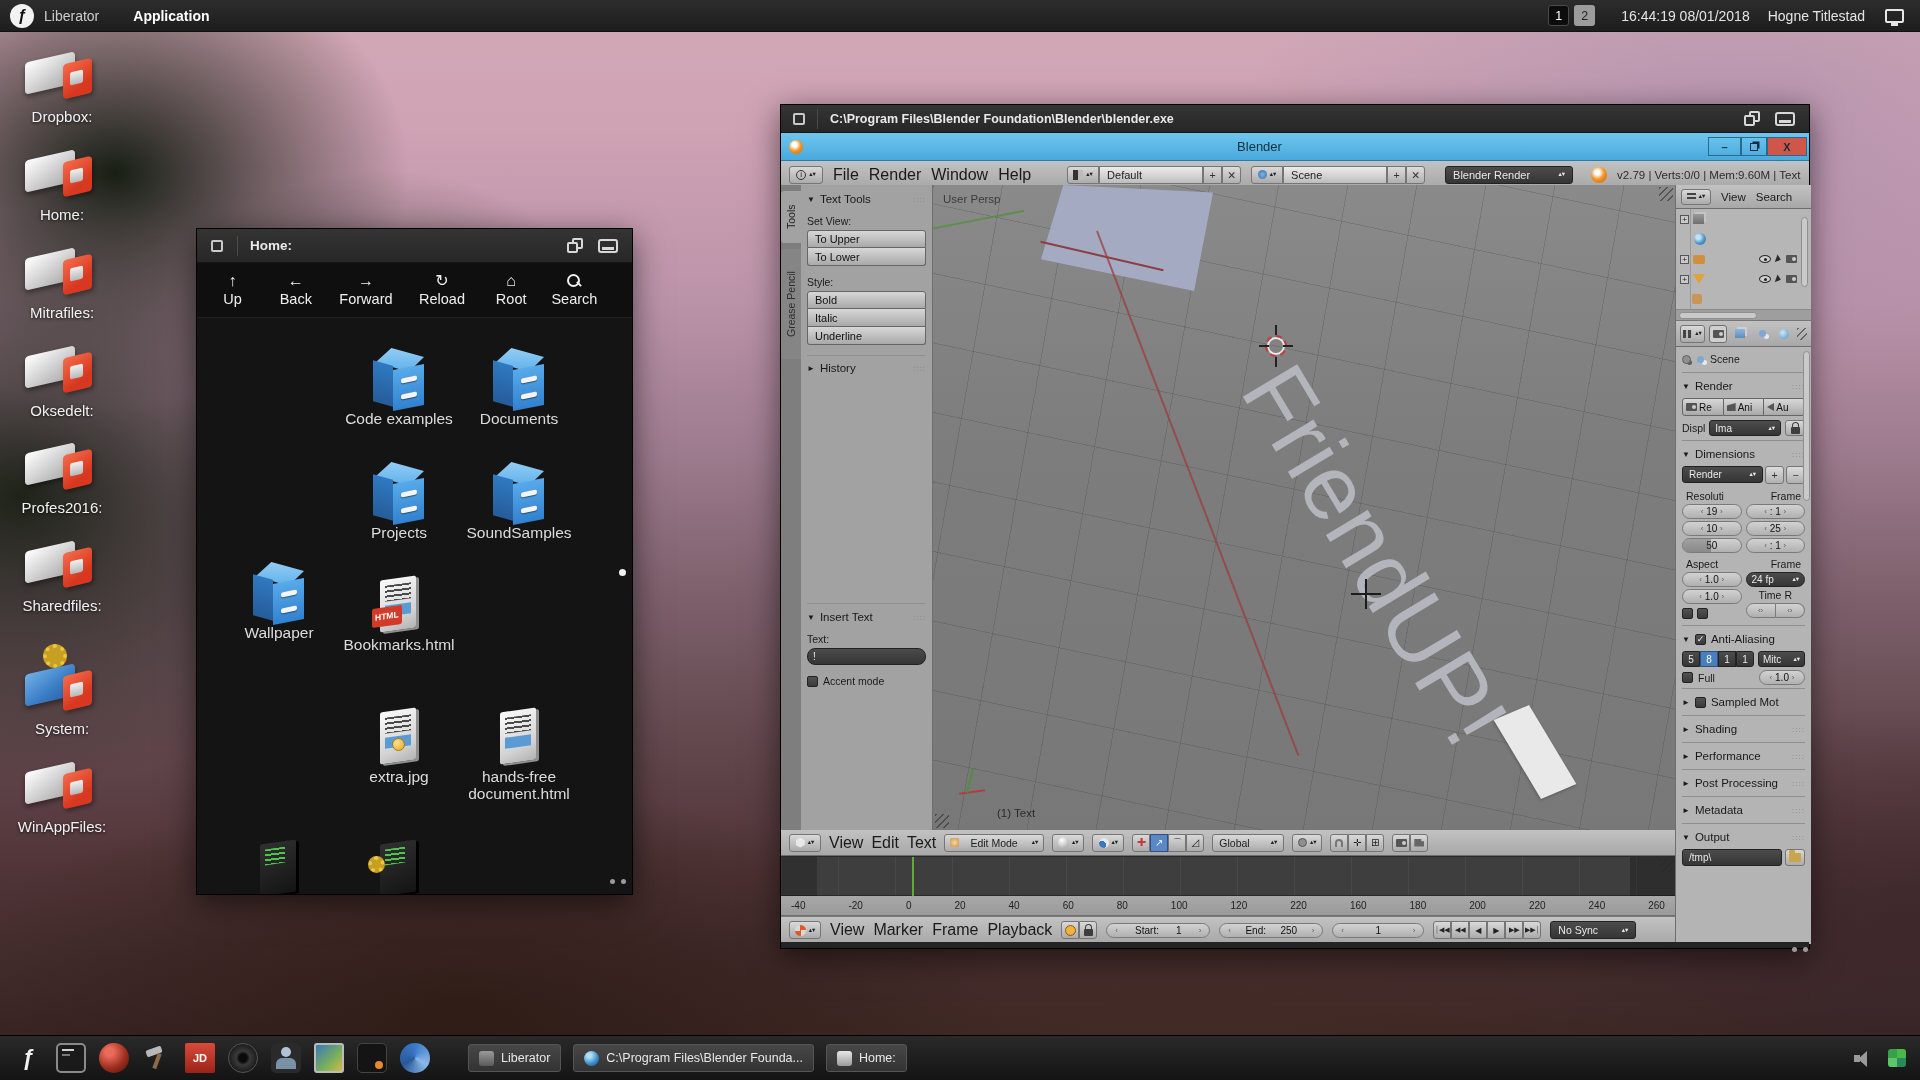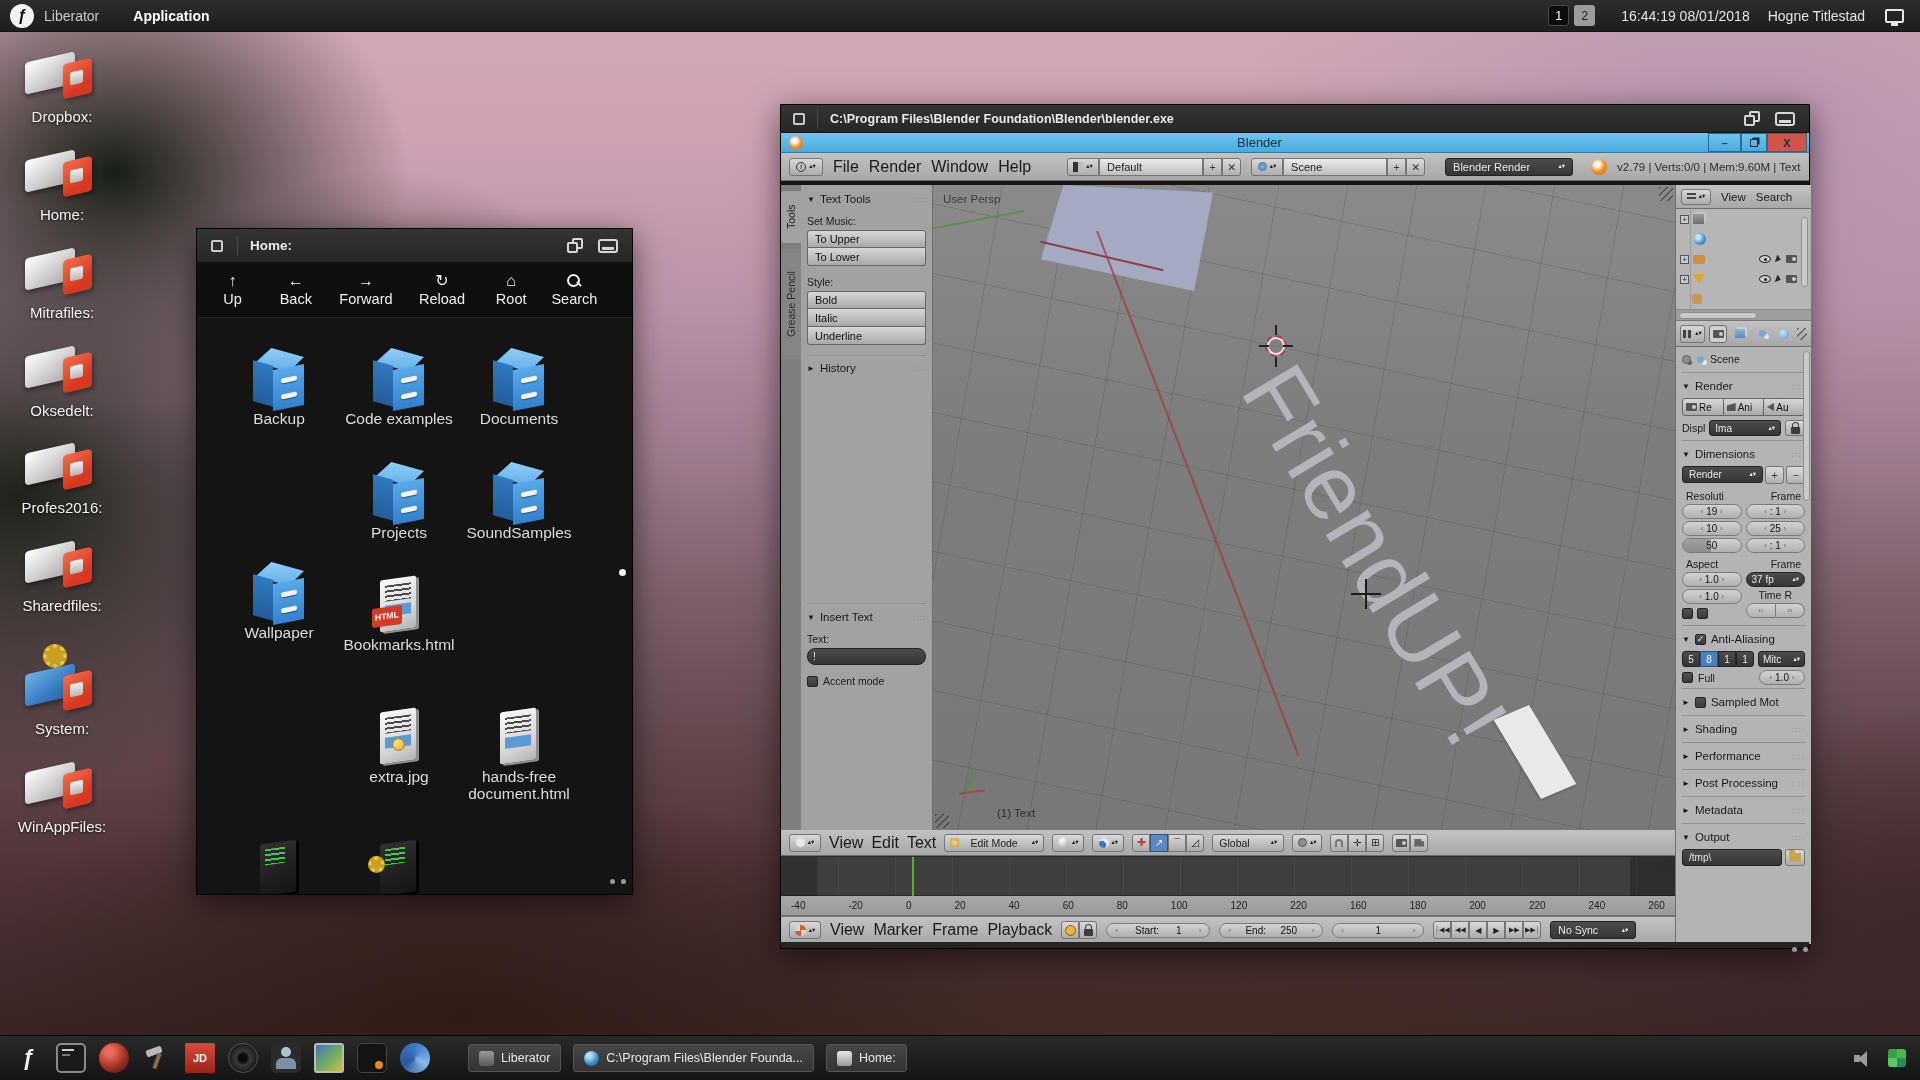--- a/index.html
+++ b/index.html
@@ -59,21 +59,21 @@
   .doc{position:relative;width:50px;height:60px;margin:0 auto;}
   .doc .page{position:absolute;left:6px;top:2px;width:36px;height:52px;background:linear-gradient(160deg,#fbfbfb,#d2d2d2 70%,#b2b2b2);border-radius:2px;transform:skewY(-8deg);box-shadow:3px 2px 0 #8f8f8f;}
   .doc .lines{position:absolute;left:11px;top:8px;width:26px;height:16px;transform:skewY(-8deg);background:repeating-linear-gradient(#4a4a4a 0 2px,transparent 2px 5px);}
   .doc .band{position:absolute;left:11px;top:28px;width:26px;height:11px;background:#5b9bd5;transform:skewY(-8deg);}
   .doc.run .page{background:linear-gradient(160deg,#303030,#141414);box-shadow:3px 2px 0 #000;}
   .doc.run .lines{background:repeating-linear-gradient(#4ec44e 0 2px,transparent 2px 5px);width:20px;}
   .badge{position:absolute;left:-2px;bottom:10px;background:#d23b27;color:#fff;font-size:8.5px;font-weight:bold;padding:1px 3px;border-radius:2px;transform:skewY(-8deg);}
   .gearb{position:absolute;left:-6px;top:16px;width:17px;height:17px;border-radius:50%;border:4px dotted #e9c841;background:#c79f22;}
   .seal{position:absolute;left:18px;top:30px;width:13px;height:13px;border-radius:50%;background:radial-gradient(circle at 35% 35%,#ffe28a,#dfa52a);border:1px solid #a87c14;}
   
-  .bluebar{height:20px;background:linear-gradient(#6fc6ef,#49a9dc);display:flex;align-items:center;color:#10303f;font-size:13px;border-bottom:1px solid #2c7ba3;}
+  .bluebar{height:28px;background:linear-gradient(#6fc6ef,#49a9dc);display:flex;align-items:center;color:#10303f;font-size:13px;border-bottom:1px solid #2c7ba3;}
   .bbtn{height:19px;border:1px solid #2a6a8a;display:flex;align-items:center;justify-content:center;color:#143040;font-weight:bold;font-size:11px;}
   .bz{background:#b0b0b0;color:#1a1a1a;font-size:11.5px;}
   .bzhdr{height:28px;background:linear-gradient(#c2c2c2,#a8a8a8);border-bottom:1px solid #6d6d6d;display:flex;align-items:center;gap:10px;padding:0 8px;color:#1a1a1a;}
   .mi{height:18px;min-width:18px;border-radius:3px;display:inline-flex;align-items:center;justify-content:center;font-size:10px;color:#222;}
   .mi.light{background:linear-gradient(#d9d9d9,#ababab);border:1px solid #757575;}
   .mi.dark{background:linear-gradient(#4c4c4c,#353535);border:1px solid #222;color:#e8e8e8;}
   .mi.activeb{background:#5a87c6;border:1px solid #33507e;color:#fff;}
   .ddcar{display:inline-flex;flex-direction:column;line-height:4.5px;font-size:6.5px;color:inherit;margin-left:3px;}
   .fld{height:18px;background:linear-gradient(#ececec,#bdbdbd);border:1px solid #757575;border-radius:3px 0 0 3px;padding:1px 7px;font-size:11px;color:#222;display:flex;align-items:center;}
   .sqb{width:19px;height:18px;background:linear-gradient(#dcdcdc,#b0b0b0);border:1px solid #757575;display:flex;align-items:center;justify-content:center;font-size:10.5px;color:#333;}
@@ -202,30 +202,20 @@
     <div class="fmtool">
       <div class="tbtn"><span class="ic">↑</span><span>Up</span></div>
       <div class="tbtn"><span class="ic">←</span><span>Back</span></div>
       <div class="tbtn" style="width:78px;"><span class="ic">→</span><span>Forward</span></div>
       <div class="tbtn" style="width:76px;"><span class="ic">↻</span><span>Reload</span></div>
       <div class="tbtn"><span class="ic">⌂</span><span>Root</span></div>
       <div class="tbtn" style="margin-left:auto;margin-right:22px;"><span class="mag"></span><span>Search</span></div>
     </div>
     <div class="fmbody">
 
-      <div class="fitem" style="left:26px;top:30px;">
-          <div class="cab">
-            <span class="topf"></span>
-            <span class="leftf"></span>
-            <span class="rightf"></span>
-            <span class="h1"></span>
-            <span class="h2"></span>
-          </div>
-          <div>Backup</div>
-        </div>
       <div class="fitem" style="left:146px;top:30px;">
           <div class="cab">
             <span class="topf"></span>
             <span class="leftf"></span>
             <span class="rightf"></span>
             <span class="h1"></span>
             <span class="h2"></span>
           </div>
           <div>Code examples</div>
         </div>
@@ -386,21 +376,21 @@
           <div class="vtab" style="left:0;top:6px;width:20px;height:52px;background:#a2a2a2;">Tools</div>
           <div class="vtab" style="left:0;top:64px;width:20px;height:110px;background:#858585;color:#2d2d2d;">Grease Pencil</div>
         </div>
 
         <div class="abs bz" style="left:20px;top:0;width:132px;height:645px;background:#a2a2a2;border-right:1px solid #6e6e6e;padding:4px 6px;">
           <div class="ph">
               <span style="font-size:8px;">▼</span>
               <span>Text Tools</span>
               <span class="grip">::::</span>
             </div>
-          <div style="font-size:10.5px;margin:6px 0 3px;">Set Music:</div>
+          <div style="font-size:10.5px;margin:6px 0 3px;">Set View:</div>
           <div class="bz-btn" style="border-radius:3px 3px 0 0;">To Upper</div>
           <div class="bz-btn" style="border-radius:0 0 3px 3px;border-top:none;">To Lower</div>
           <div style="font-size:10.5px;margin:10px 0 3px;">Style:</div>
           <div class="bz-btn" style="border-radius:3px 3px 0 0;">Bold</div>
           <div class="bz-btn" style="border-radius:0;border-top:none;">Italic</div>
           <div class="bz-btn" style="border-radius:0 0 3px 3px;border-top:none;">Underline</div>
           <div class="psep" style="margin:10px 0 2px;"></div>
           <div class="ph">
               <span style="font-size:8px;">►</span>
               <span>History</span>
@@ -733,21 +723,21 @@
           <div style="flex:1;display:flex;flex-direction:column;gap:2px;">
             <span class="stp"><span class="ar">‹</span>&nbsp;<span>1.0</span>&nbsp;<span class="ar">›</span></span>
             <span class="stp"><span class="ar">‹</span>&nbsp;<span>1.0</span>&nbsp;<span class="ar">›</span></span>
             <span style="display:flex;gap:4px;margin-top:2px;">
                 <span class="chk"></span>
                 <span class="chk"></span>
               </span>
           </div>
           <div style="flex:1;display:flex;flex-direction:column;gap:2px;">
             <span class="mi dark" style="height:15px;justify-content:space-between;padding:0 5px;border-radius:8px;">
-                <span>37 fp</span>
+                <span>24 fp</span>
                 <span class="ddcar">▴▾</span>
               </span>
             <span style="text-align:center;">Time R</span>
             <span style="display:flex;">
                 <span class="stp" style="flex:1;border-radius:8px 0 0 8px;">
                   <span class="ar">‹›</span>
                 </span>
                 <span class="stp" style="flex:1;border-radius:0 8px 8px 0;border-left:none;">
                   <span class="ar">‹›</span>
                 </span>

